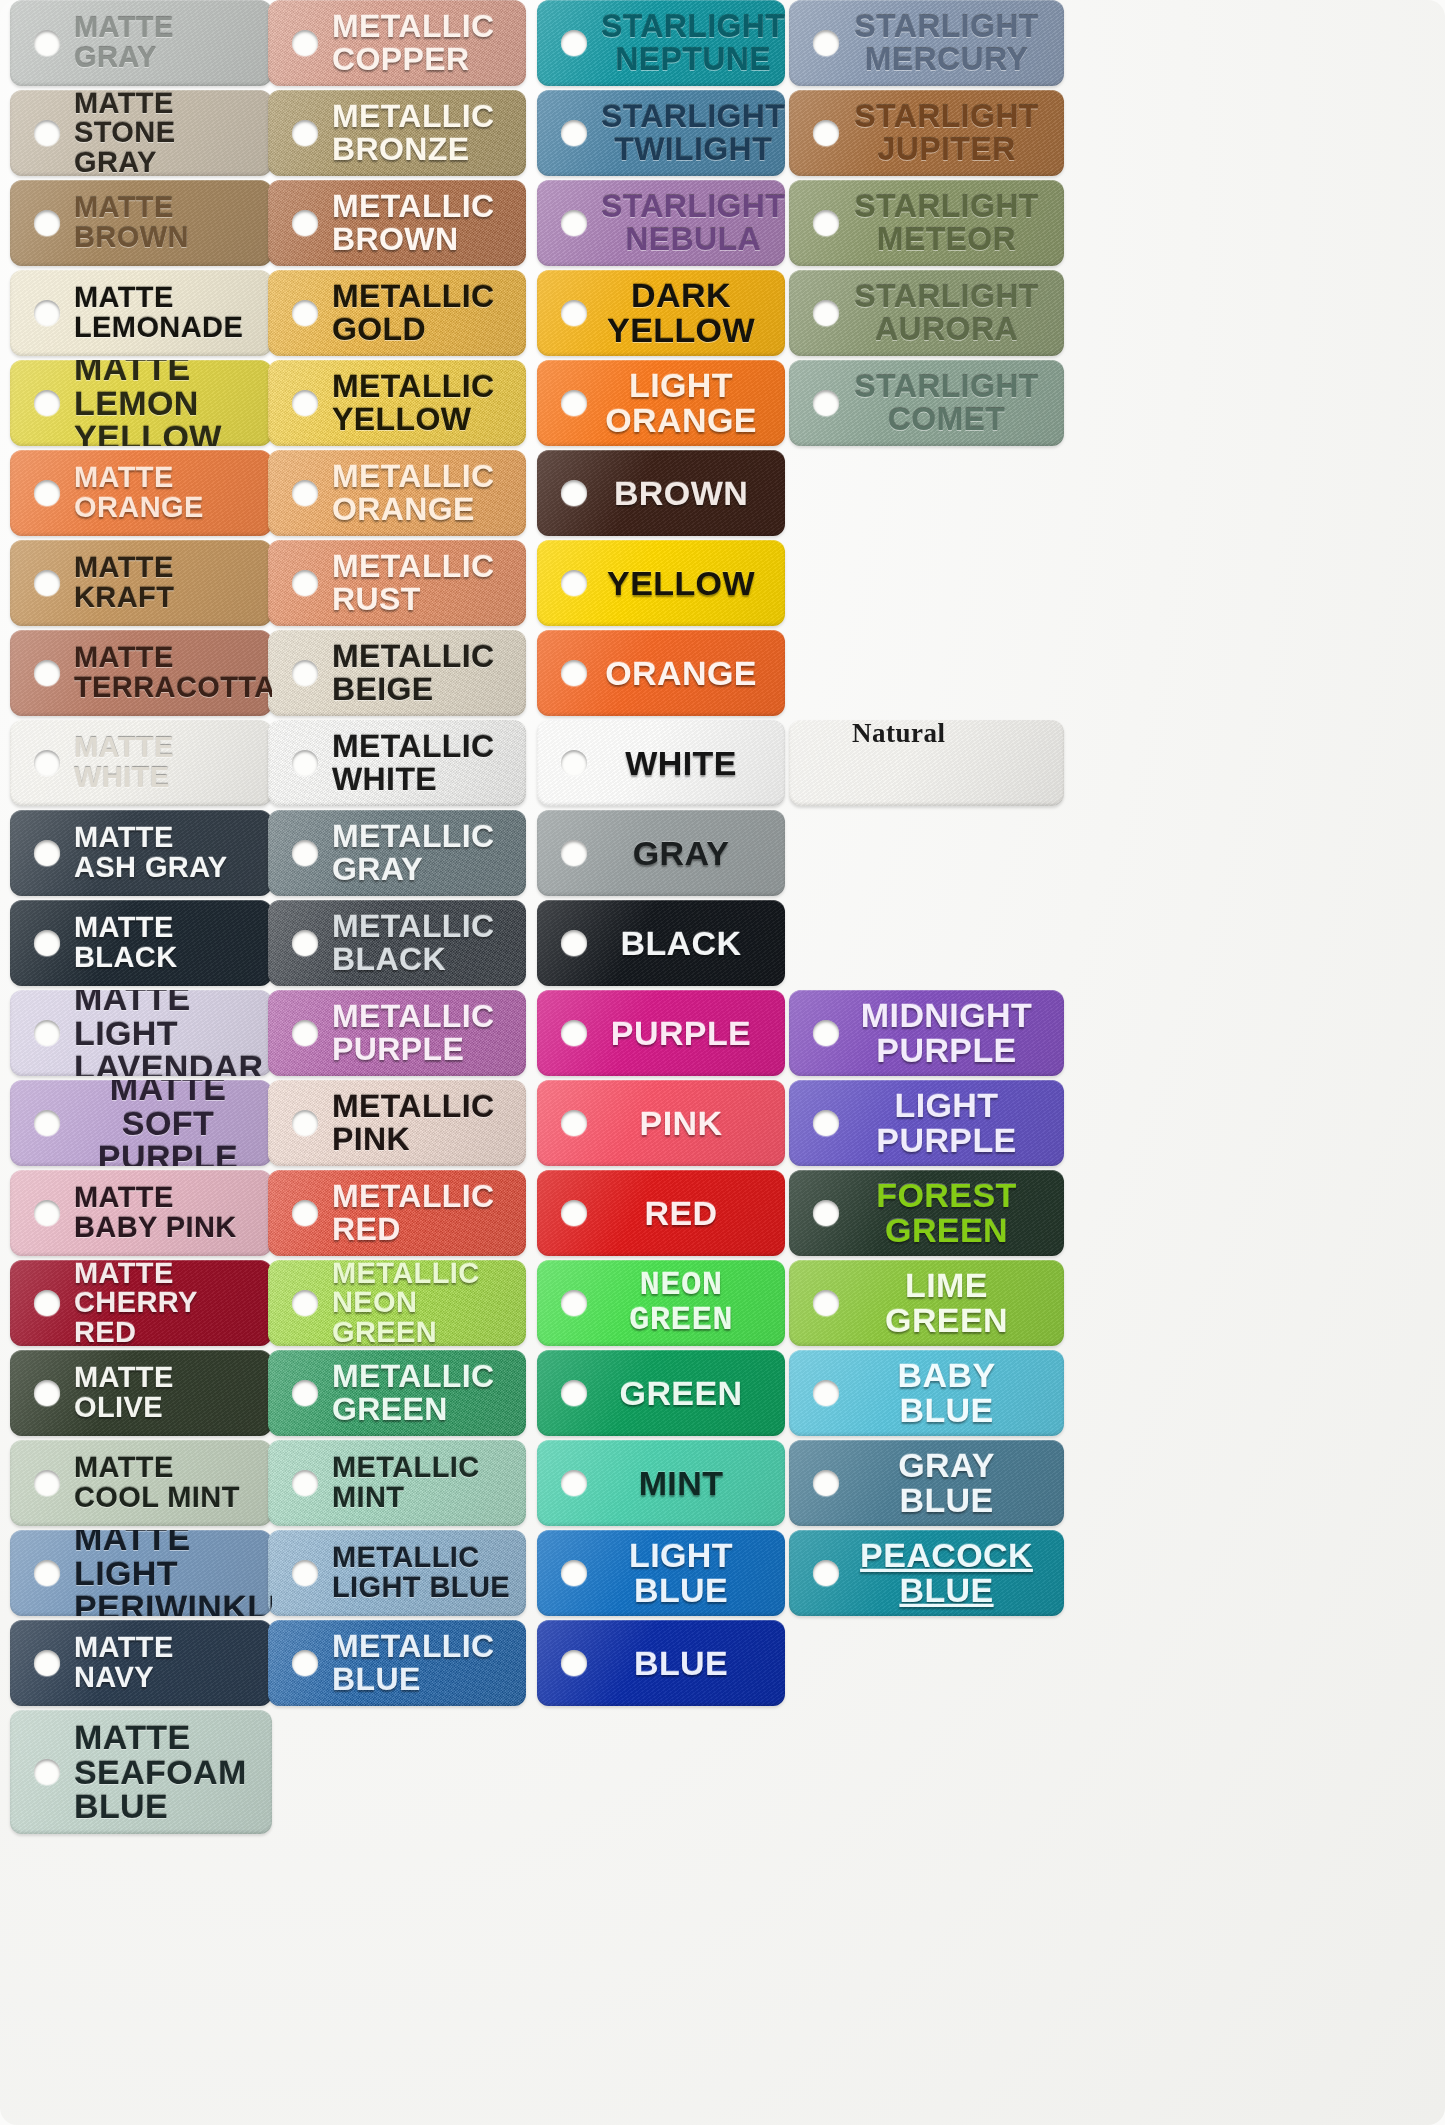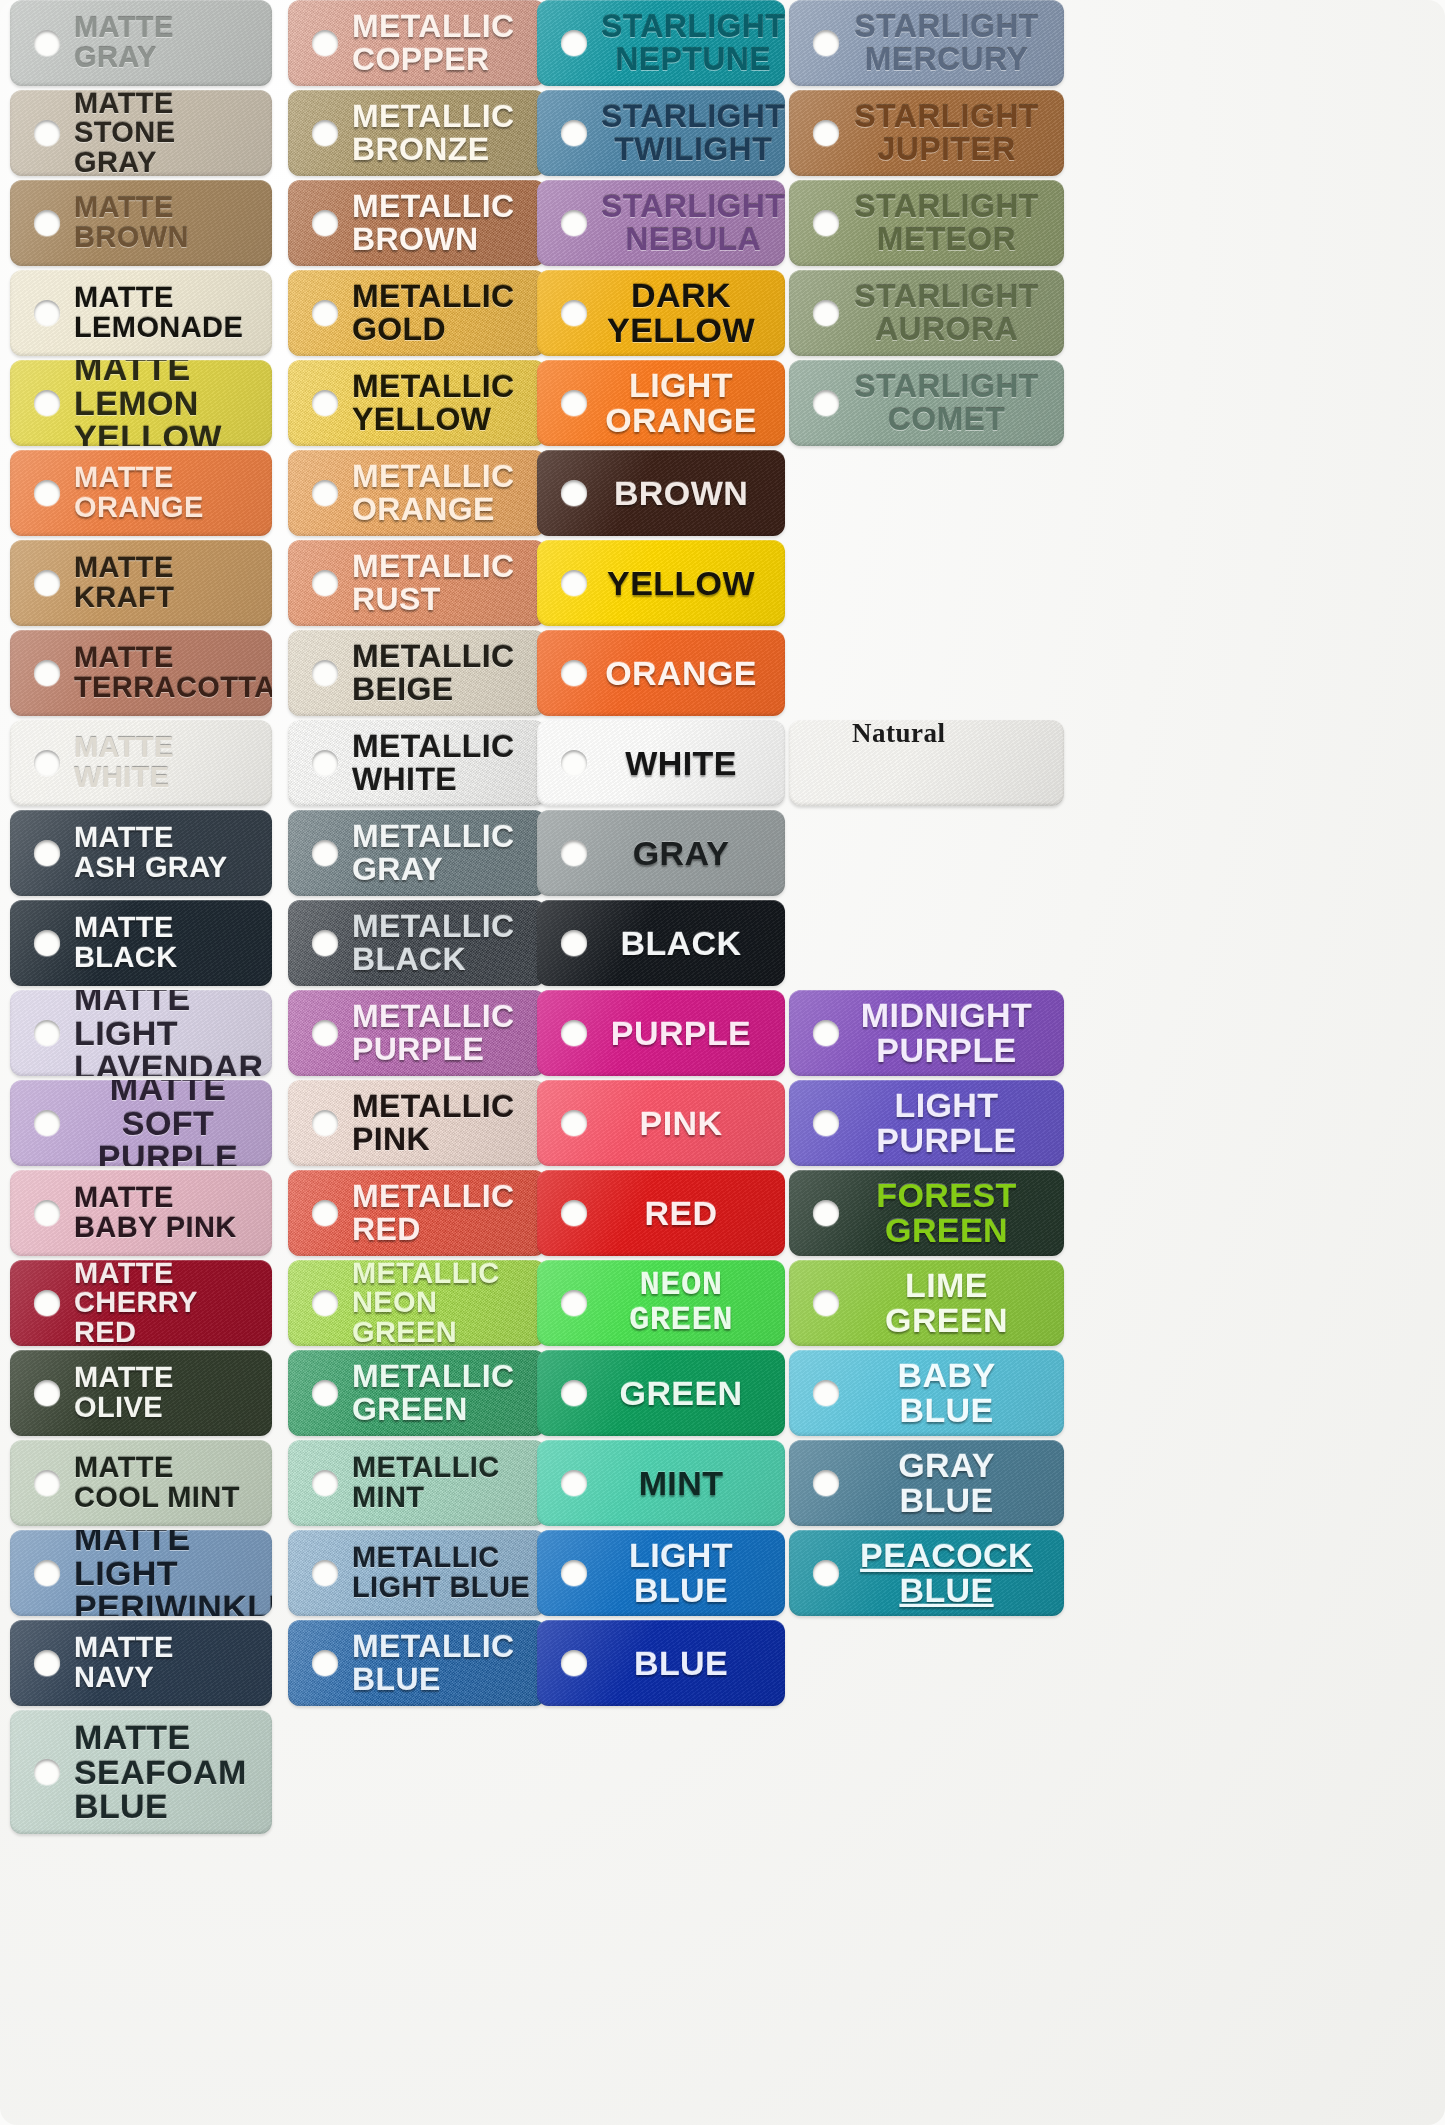--- a/index.html
+++ b/index.html
@@ -11,21 +11,21 @@
   }
   #board{
     position:relative;
     width:1445px; height:2125px;
     background:
       radial-gradient(ellipse at 20% 10%, #ffffff 0%, #f6f6f4 55%, #efefec 100%);
     border-radius: 17px;
   }
   .col{ position:absolute; top:0; }
   .col1{ left:10px;  width:262px; }
-  .col2{ left:288px; width:258px; }
+  .col2{ left:268px; width:258px; }
   .col3{ left:537px; width:248px; }
   .col4{ left:789px; width:275px; }
 
   .tag{
     position:relative;
     height:86px;
     margin-bottom:4px;
     border-radius:12px;
     display:flex;
     align-items:center;

